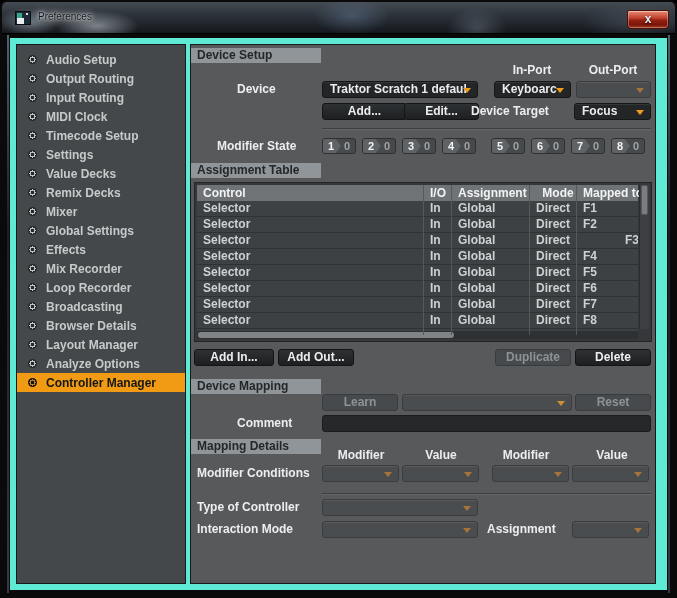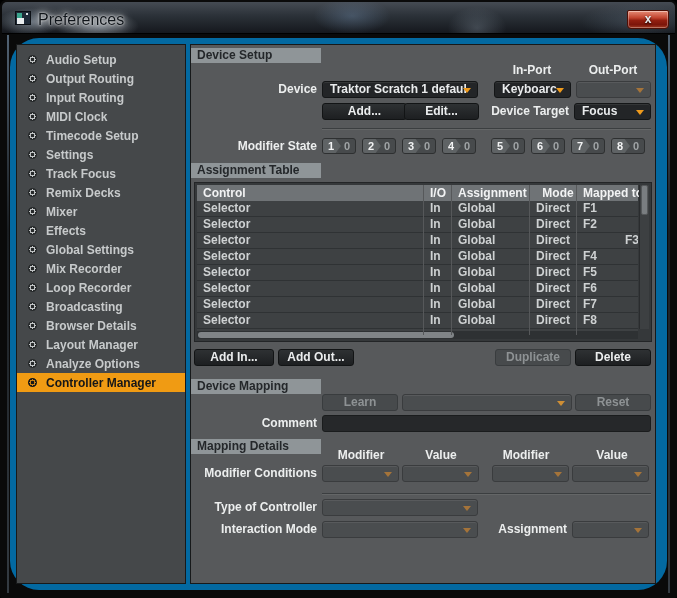--- a/index.html
+++ b/index.html
@@ -14,54 +14,54 @@
       radial-gradient(55px 26px at 350px 14px, rgba(120,150,185,0.35), rgba(120,150,185,0) 70%),
       radial-gradient(42px 30px at 475px 26px, rgba(150,165,180,0.30), rgba(150,165,180,0) 70%),
       radial-gradient(80px 26px at 635px 20px, rgba(120,140,160,0.28), rgba(120,140,160,0) 70%),
       linear-gradient(180deg, #454b53 0%, #2b3138 45%, #15181d 100%);
     border-bottom:1px solid #000;
   }
   .app-icon { position:absolute; left:13px; top:9px; width:16px; height:14px; background:#1e2a38; border:1px solid #0a0e13; }
   .app-icon .ic-a { position:absolute; left:1px; top:1px; width:5px; height:5px; background:#3aa58d; }
   .app-icon .ic-b { position:absolute; left:1px; top:6px; width:7px; height:6px; background:#e9edef; }
   .app-icon .ic-c { position:absolute; right:2px; top:1px; width:2px; height:2px; background:#dfe5e8; }
-  .title-text { position:absolute; left:36px; top:9px; font-size:16px; color:#10151a;
+  .title-text { position:absolute; left:36px; top:9px; font-size:10px; color:#10151a;
     text-shadow:0 0 6px rgba(255,255,255,0.95), 0 0 12px rgba(255,255,255,0.6), 0 0 2px rgba(255,255,255,0.9); }
   .close-btn { position:absolute; left:625px; top:8px; width:42px; height:19px; border-radius:2px 2px 4px 4px;
     background:linear-gradient(180deg,#f4bfae 0%, #e0816b 6%, #c1442f 40%, #931f10 55%, #7c150a 80%, #a03a22 100%);
     border:1px solid #4e0f05; box-shadow:inset 0 0 0 1px rgba(255,255,255,0.3);
     color:#e6ebee; font-size:12px; font-weight:900; text-align:center; line-height:17px;
     text-shadow:0 1px 2px rgba(0,0,0,0.85); cursor:default; }
 
   
   .edge-l, .edge-r { position:absolute; top:35px; bottom:5px; width:2px;
     background:linear-gradient(180deg, rgba(140,170,200,0.55), rgba(90,110,130,0.2) 35%, rgba(130,150,170,0.35)); }
   .edge-l { left:7px; } .edge-r { right:7px; }
 
   
-  .client { position:absolute; left:10px; right:10px; top:38px; bottom:8px; background:#0369a1;border-radius:29px; }
+  .client { position:absolute; left:10px; right:10px; top:38px; bottom:8px; background:#5eead4; }
 
   
   .sidebar { position:absolute; left:6px; top:6px; width:170px; bottom:6px; background:#45484a;
     border:1px solid #17191a; padding-top:5px; overflow:hidden; }
   .side-item { height:19px; display:flex; align-items:center; padding-left:11px;
     color:#c7cacb; font-weight:bold; font-size:12px; white-space:nowrap; cursor:default; }
   .side-item .bullet { width:9px; height:9px; border-radius:50%; margin-right:9px; flex:0 0 auto;
     background:radial-gradient(circle at 50% 50%, #26292a 0 1.6px, #bec1c2 1.6px 3.1px, #26292a 3.1px 4.5px, rgba(0,0,0,0) 4.6px); }
   .side-item.selected { background:#f09b13; color:#141618; }
   .side-item.selected .bullet {
     background:radial-gradient(circle at 50% 50%, #141618 0 1.6px, #c87f10 1.6px 3.1px, #141618 3.1px 4.5px, rgba(0,0,0,0) 4.6px); }
 
   
   .panel { position:absolute; left:180px; top:6px; width:466px; bottom:6px; background:#57595b;
     border:1px solid #17191a; overflow:hidden; }
   .secbar { position:absolute; left:0; width:130px; height:15px; background:#8f9598; color:#24272a;
     font-weight:bold; font-size:12px; line-height:15px; padding-left:6px; white-space:nowrap; }
   .rlabel, .clabel { position:absolute; color:#eceeee; font-weight:bold; font-size:12px; line-height:17px; white-space:nowrap; }
-  .rlabel { text-align:right; }
+  .rlabel { }
   .clabel { text-align:center; }
   .sep { position:absolute; height:1px; background:#3b3e40; box-shadow:0 1px 0 rgba(255,255,255,0.08); }
 
   .dd { position:absolute; height:17px; background:#232527; border:1px solid #141617; border-radius:3px;
     color:#e9ebec; font-weight:bold; font-size:12px; line-height:15px; padding:0 16px 0 7px;
     overflow:hidden; white-space:nowrap; box-shadow:inset 0 1px 0 rgba(255,255,255,0.08); cursor:default; }
   .dd .arrow { position:absolute; right:6px; top:6px; width:0; height:0;
     border-left:4px solid transparent; border-right:4px solid transparent; border-top:5px solid #ef9b1d; }
   .dd.empty { background:#4a4d4f; border-color:#3a3c3e; color:#b9bcbe; }
   .dd.empty .arrow { border-top-color:#a5743a; }
@@ -133,37 +133,37 @@
         <div class="side-item">
           <span class="bullet"></span>
           <span>Timecode Setup</span>
         </div>
         <div class="side-item">
           <span class="bullet"></span>
           <span>Settings</span>
         </div>
         <div class="side-item">
           <span class="bullet"></span>
-          <span>Track Focus</span>
+          <span>Value Decks</span>
         </div>
         <div class="side-item">
           <span class="bullet"></span>
           <span>Remix Decks</span>
         </div>
         <div class="side-item">
           <span class="bullet"></span>
           <span>Mixer</span>
         </div>
         <div class="side-item">
           <span class="bullet"></span>
+          <span>Global Settings</span>
+        </div>
+        <div class="side-item">
+          <span class="bullet"></span>
           <span>Effects</span>
-        </div>
-        <div class="side-item">
-          <span class="bullet"></span>
-          <span>Global Settings</span>
         </div>
         <div class="side-item">
           <span class="bullet"></span>
           <span>Mix Recorder</span>
         </div>
         <div class="side-item">
           <span class="bullet"></span>
           <span>Loop Recorder</span>
         </div>
         <div class="side-item">

